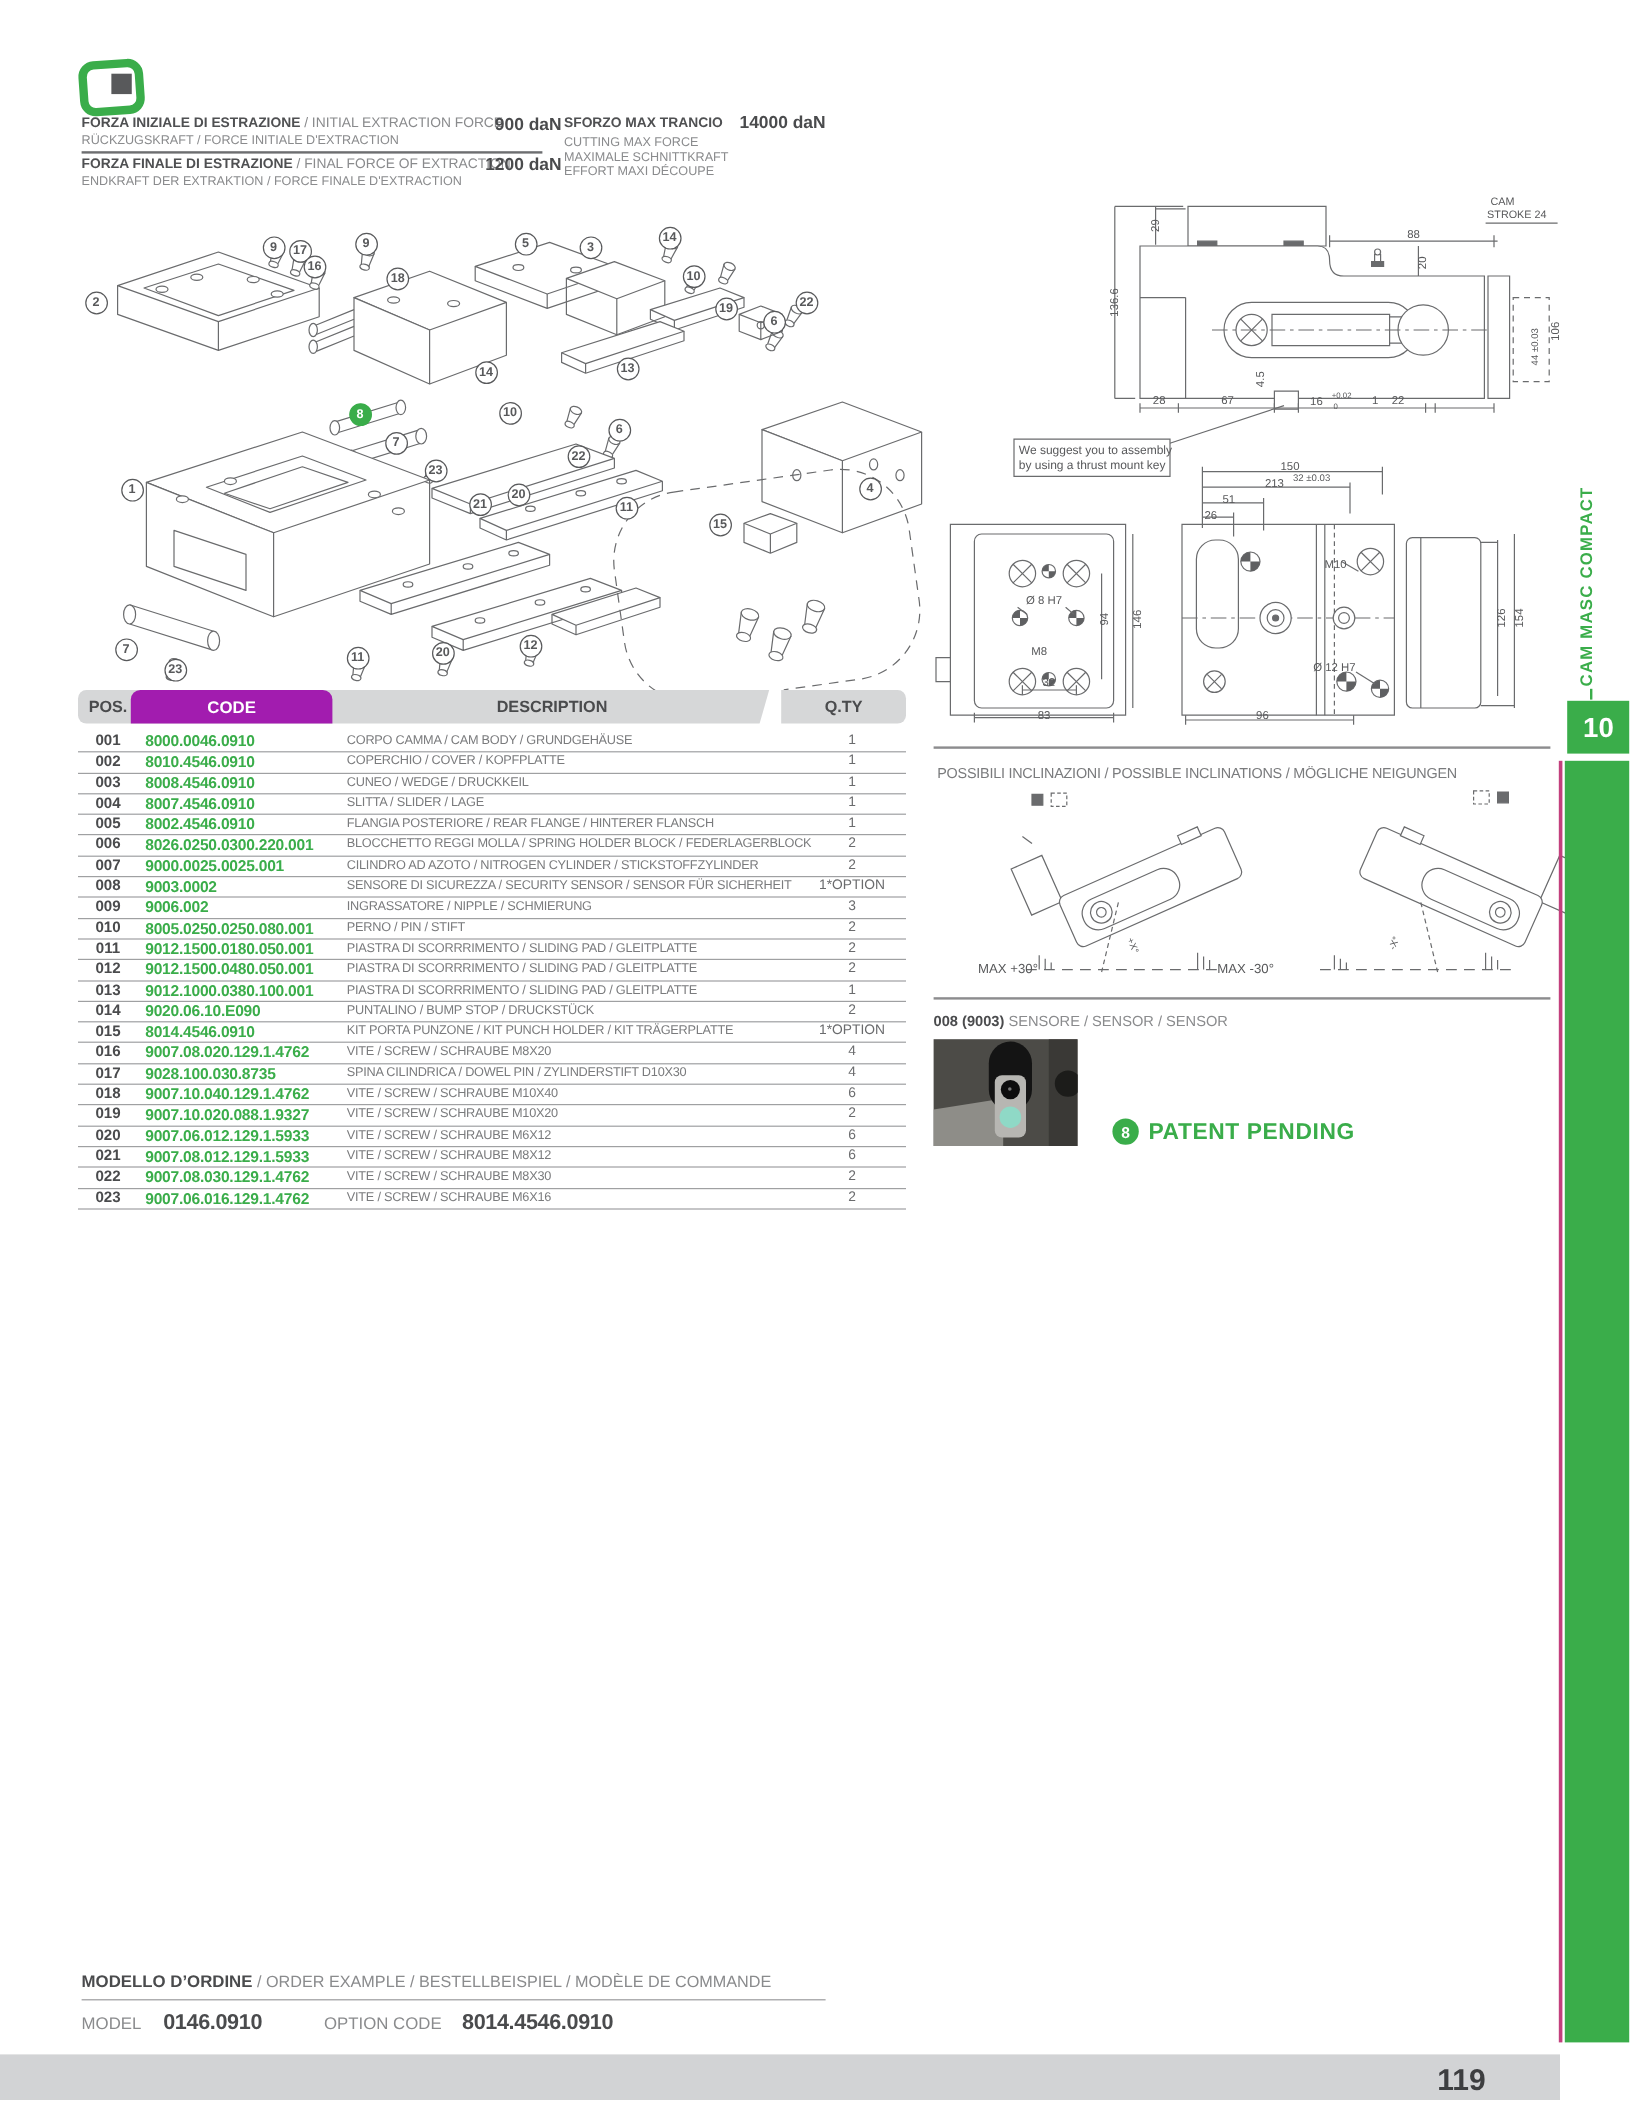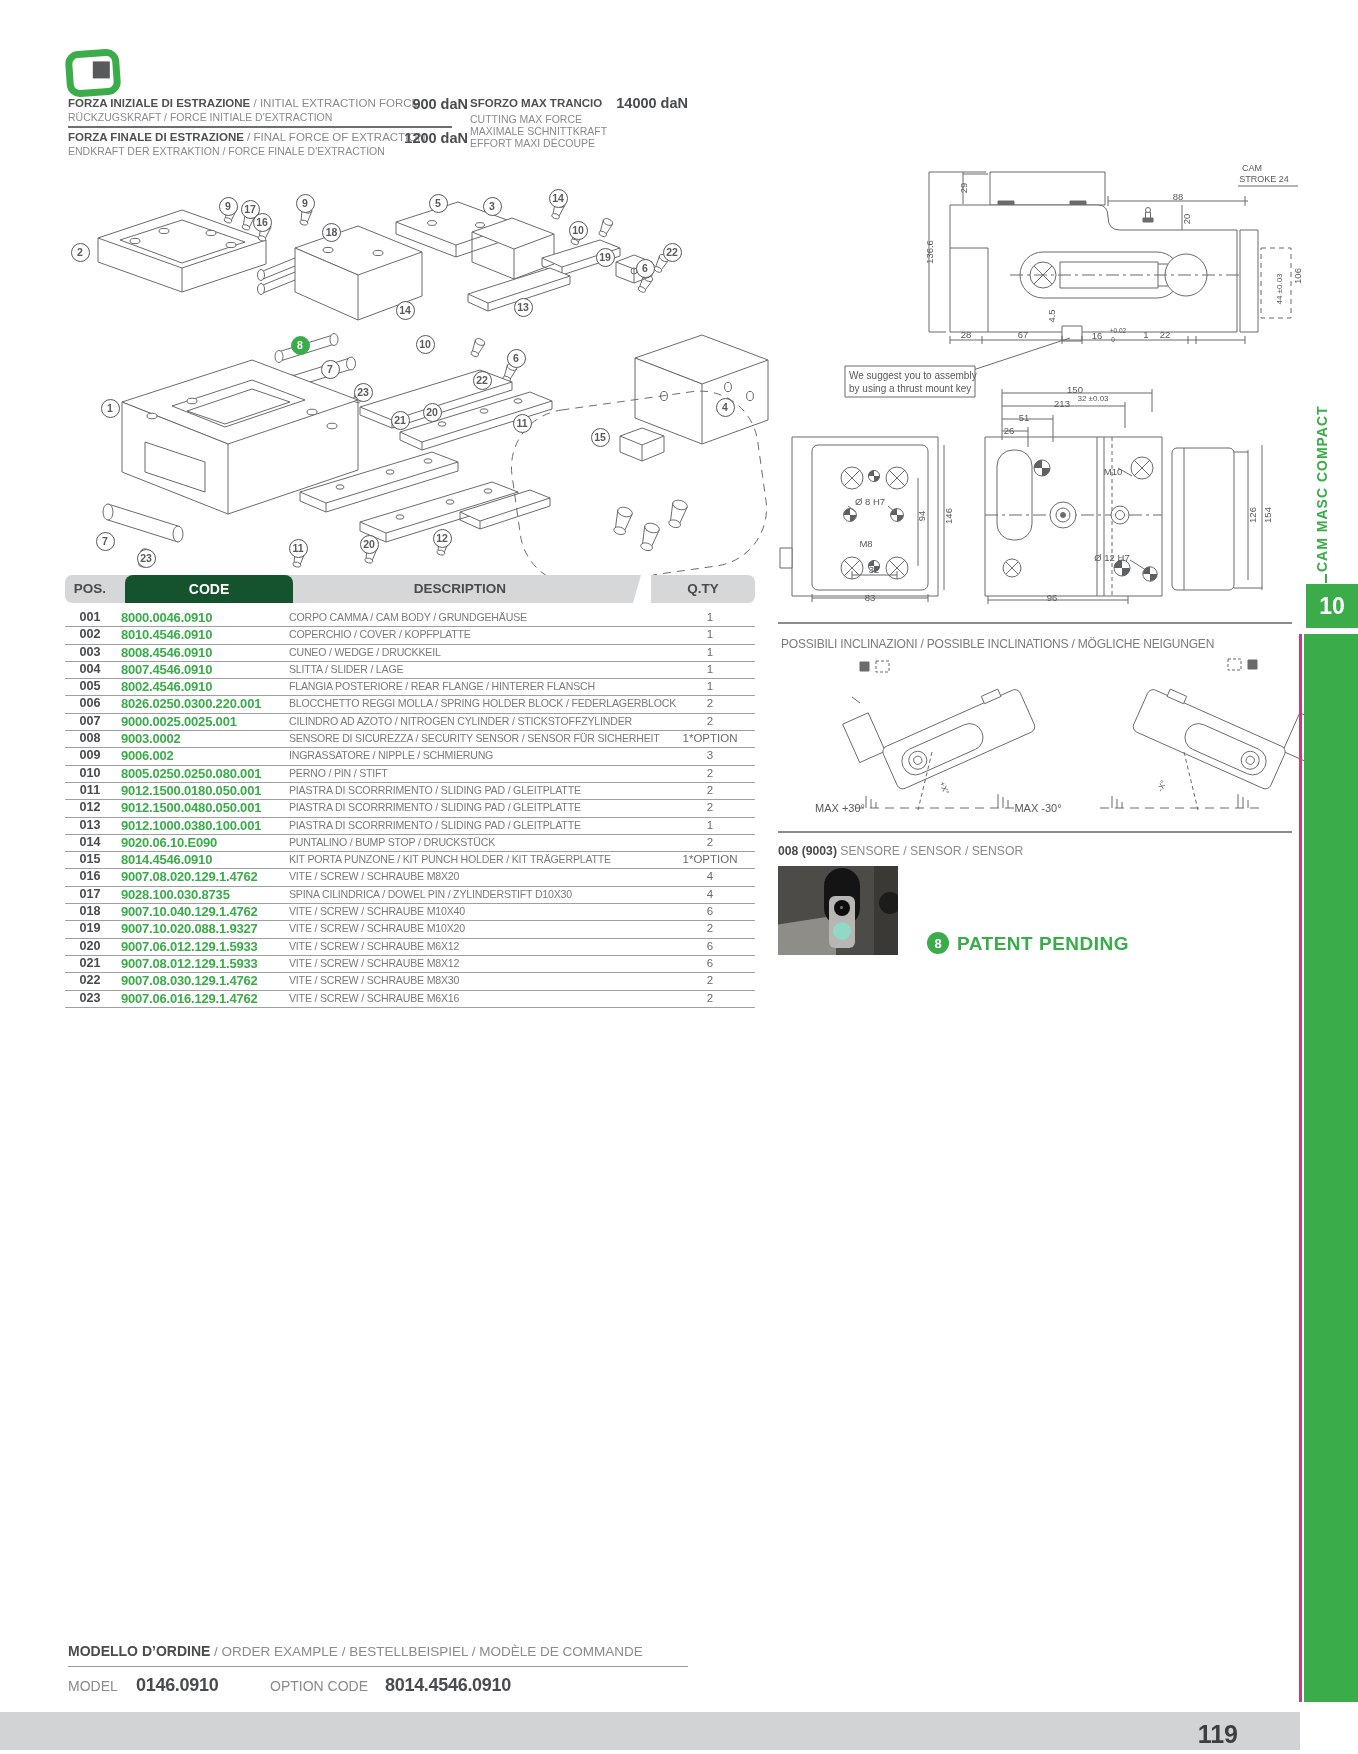--- a/index.html
+++ b/index.html
@@ -27,21 +27,21 @@
            align-items:center;justify-content:center;box-sizing:border-box;}
   .balloon.green{background:#3aad4a;border-color:#3aad4a;color:#fff;}
   .note-text{position:absolute;font-size:10px;color:#58595b;white-space:nowrap;}
   
   #parts-table{position:absolute;left:65px;top:575px;width:690px;}
   #thead{position:relative;height:28px;}
   .h-gray{position:absolute;top:0;height:28px;background:#d6d7d8;}
   #h-left{left:0;width:578px;border-radius:7px 0 0 7px;}
   #h-right{left:586px;width:104px;border-radius:0 7px 7px 0;}
   #h-notch{position:absolute;left:572px;top:-2px;width:12px;height:32px;background:#fff;transform:skewX(-16deg);}
-  #h-code{position:absolute;left:60px;top:0;width:168px;height:28px;background:#14532d;border-radius:8px 8px 0 0;
+  #h-code{position:absolute;left:44px;top:0;width:168px;height:28px;background:#a21caf;border-radius:8px 8px 0 0;
           color:#fff;font-weight:700;font-size:14px;text-align:center;line-height:28px;}
   .h-label{position:absolute;top:0;font-weight:700;font-size:13.5px;color:#4a4b4d;line-height:28px;}
   #h-pos{left:0;width:50px;text-align:center;}
   #h-desc{left:230px;width:330px;text-align:center;}
   #h-qty{left:586px;width:104px;text-align:center;}
   #rows{margin-top:7px;}
   .trow{position:relative;height:16.3px;border-bottom:1px solid #9fa0a2;}
   .trow span{position:absolute;top:0;line-height:15.5px;white-space:nowrap;}
   .c-pos{left:0;width:50px;text-align:center;font-size:12.6px;font-weight:700;color:#4a4b4d;}
   .c-code{left:56px;font-size:13px;font-weight:700;color:#3aad4a;letter-spacing:-0.2px;}

